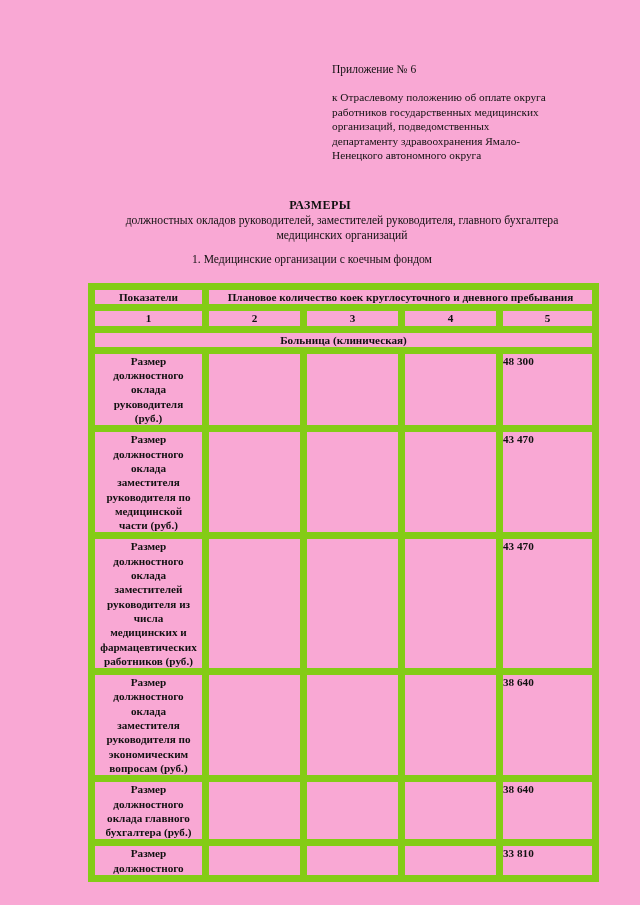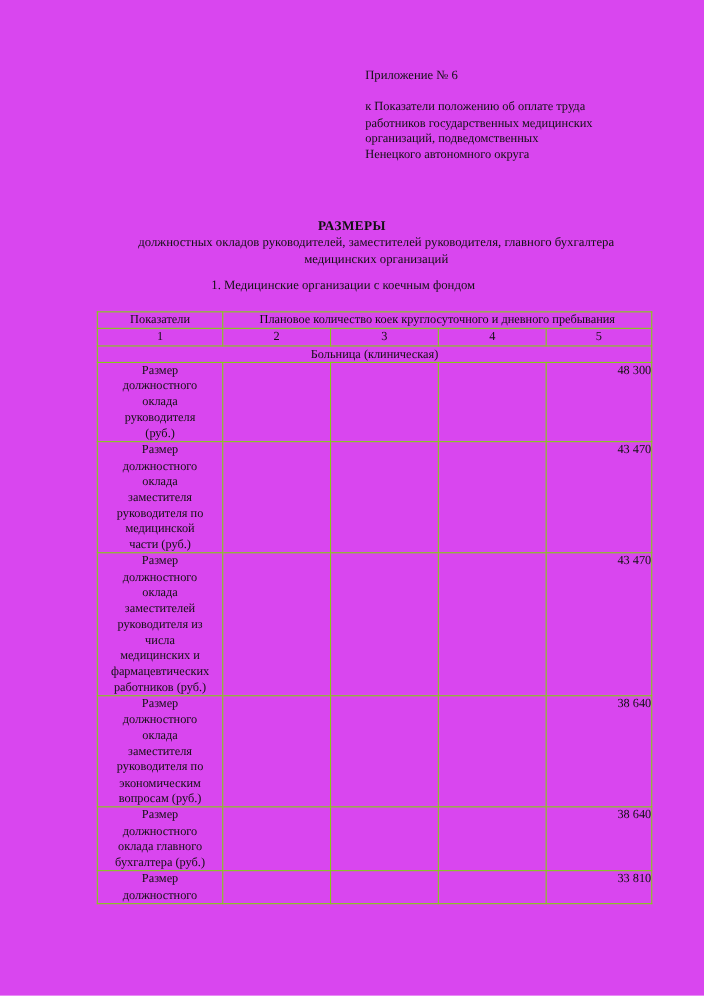--- a/index.html
+++ b/index.html
@@ -16,21 +16,21 @@
     font-family: "Liberation Serif", "DejaVu Serif", serif;
     color: #111111;
     -webkit-font-smoothing: antialiased;
   }
 
   .page {
     position: absolute;
     inset: 0;
     width: 640px;
     height: 905px;
-    background: #d946ef;
+    background: #f9a8d4;
   }
 
   
   .appendix-block {
     position: absolute;
     left: 332px;
     top: 62px;
     width: 252px;
   }
   .appendix-title {
@@ -90,24 +90,24 @@
     line-height: 14.3px;
   }
   .data-table col.c1 { width: 114px; }
   .data-table col.c2 { width: 98px; }
   .data-table col.c3 { width: 98px; }
   .data-table col.c4 { width: 98px; }
   .data-table col.c5 { width: 96px; }
 
   .data-table td,
   .data-table th {
-    border: 1px solid #84cc16;
+    border: 7px solid #84cc16;
     padding: 0;
     vertical-align: top;
-    font-weight: normal;
+    font-weight: bold;
   }
 
   .hdr-cell {
     text-align: center;
     padding: 1px 3px 2px;
     height: 13px;
     white-space: nowrap;
   }
   .numrow-cell {
     text-align: center;
@@ -117,21 +117,21 @@
   .group-cell {
     text-align: center;
     padding: 1px 3px 2px;
     height: 13px;
   }
   .label-cell {
     text-align: center;
     padding: 2px 4px 3px 5px;
   }
   .value-cell {
-    text-align: right;
+    text-align: left;
     padding: 2px 4px 3px;
   }
   .empty-cell { padding: 0; }
 
   
   .clip-wrap {
     position: absolute;
     left: 0;
     top: 0;
     width: 640px;
@@ -143,23 +143,24 @@
 </style>
 </head>
 <body>
 
 <div class="page">
   <div class="clip-wrap">
 
     <div class="appendix-block">
       <div class="appendix-title">Приложение № 6</div>
       <div class="appendix-body">
-        <span class="ln">к Показатели положению об оплате труда</span>
+        <span class="ln">к Отраслевому положению об оплате округа</span>
         <span class="ln">работников государственных  медицинских</span>
         <span class="ln">организаций, подведомственных</span>
+        <span class="ln">департаменту здравоохранения Ямало-</span>
         <span class="ln">Ненецкого автономного округа</span>
       </div>
     </div>
 
     <div class="doc-heading">
       <div class="h-main">РАЗМЕРЫ</div>
       <div class="h-sub">
         <span class="ln">должностных окладов руководителей, заместителей руководителя, главного бухгалтера</span>
         <span class="ln">медицинских организаций</span>
       </div>

